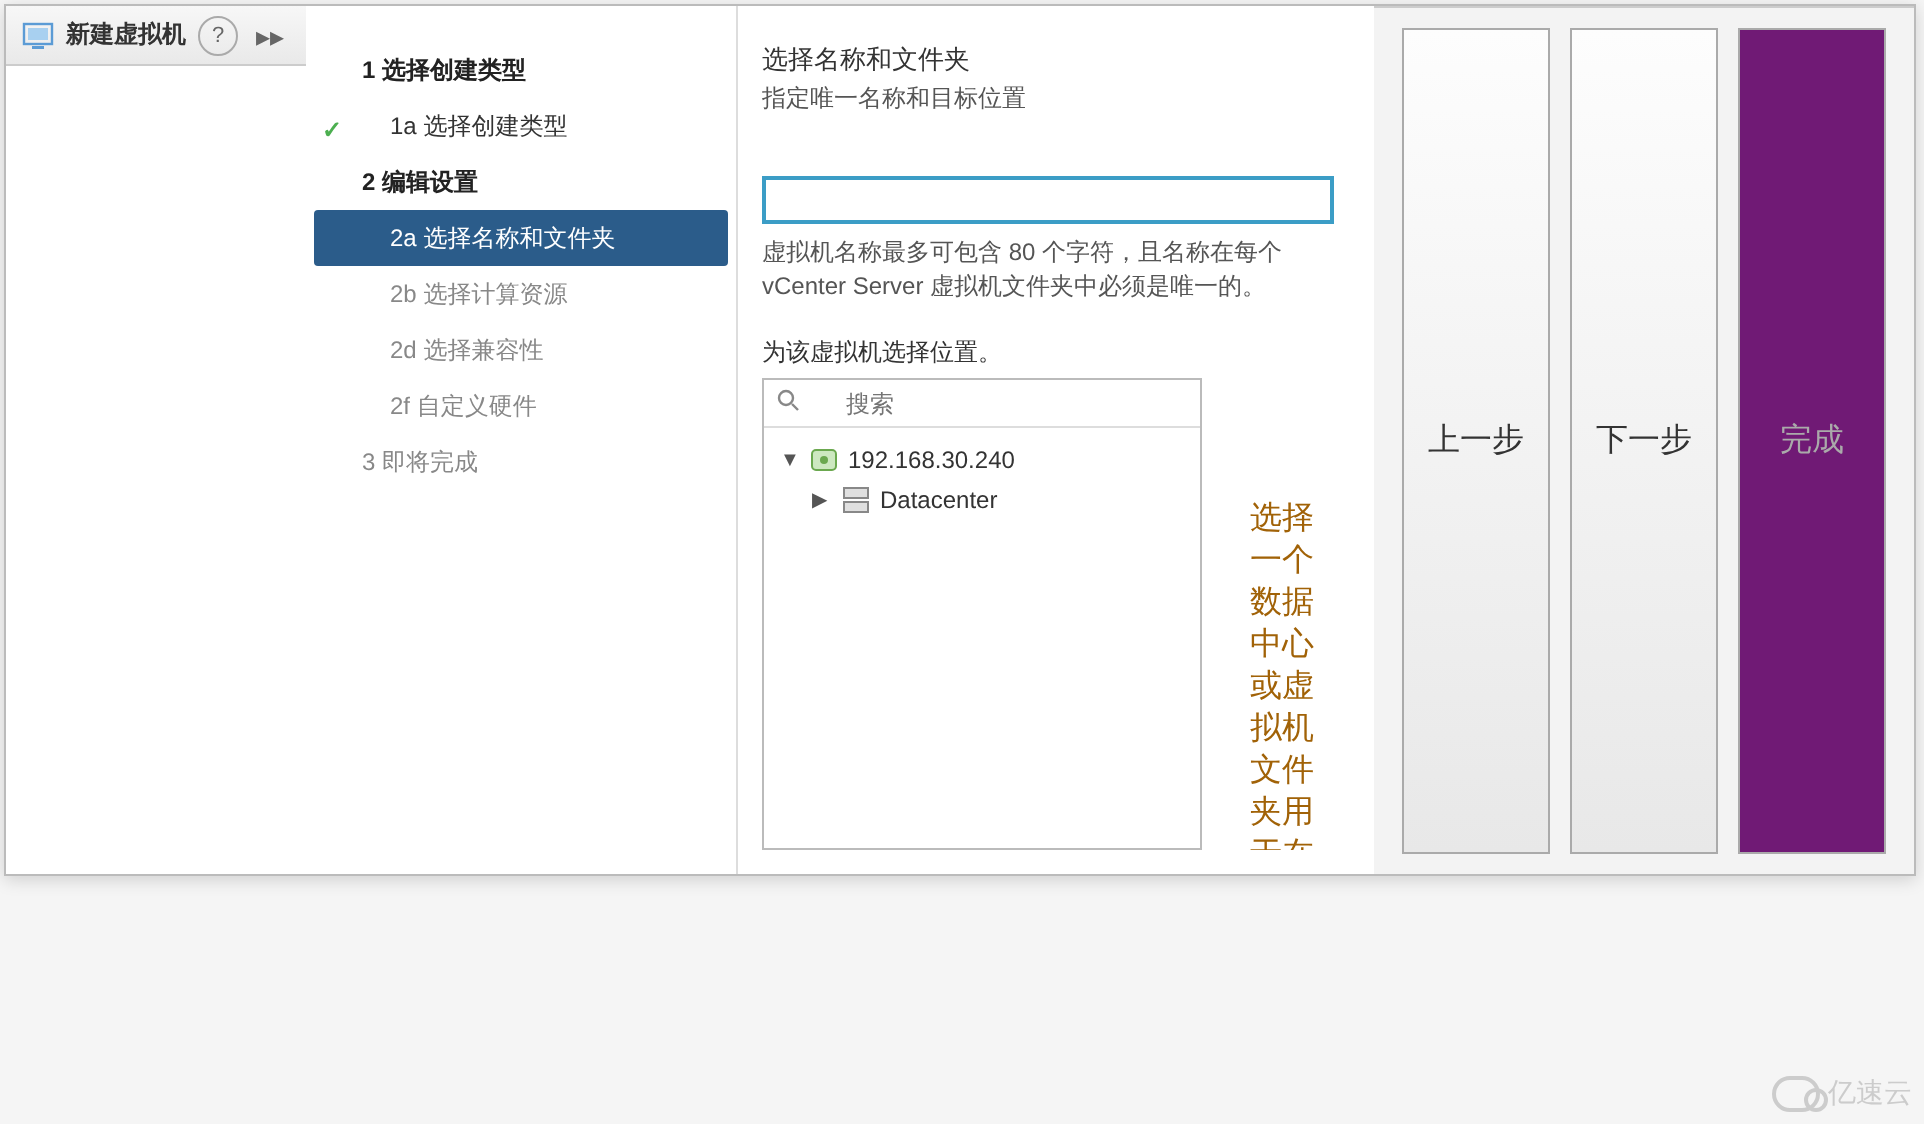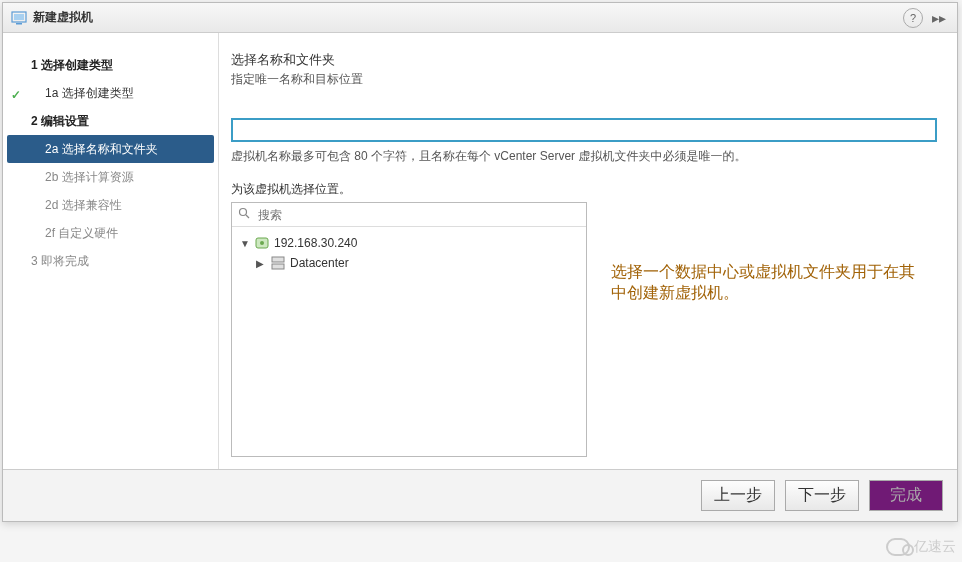--- a/index.html
+++ b/index.html
@@ -8,27 +8,27 @@
       font-size: 12px;
       background: #f5f5f5;
       color: #333;
       width: 962px;
       height: 562px;
       overflow: hidden;
       position: relative;
     }
     .dialog {
       width: 956px;
-      height: 520px;
+      height: 436px;
       margin: 2px;
       background: #fff;
       border: 1px solid #bbb;
       box-shadow: 0 2px 8px rgba(0,0,0,0.15);
       display: flex;
-      flex-direction: column;
+      flex-direction: row;
     }
     .titlebar {
       height: 30px;
       background: linear-gradient(#f7f7f7, #e9e9e9);
       border-bottom: 1px solid #ccc;
       display: flex;
       align-items: center;
       padding: 0 8px;
     }
     .titlebar .app-icon {
@@ -128,21 +128,21 @@
       border: 1px solid #bbb;
       background: #fff;
       display: flex;
       flex-direction: column;
     }
     .search-row {
       border-bottom: 1px solid #ddd;
       padding: 4px 6px;
       display: flex;
       align-items: center;
-      gap: 8px;
+      gap: 23px;
     }
     .search-row .mag { color: #888; font-size: 12px; }
     .search-row input {
       border: none;
       outline: none;
       flex: 1;
       font-size: 12px;
       color: #333;
     }
     .tree-body {

